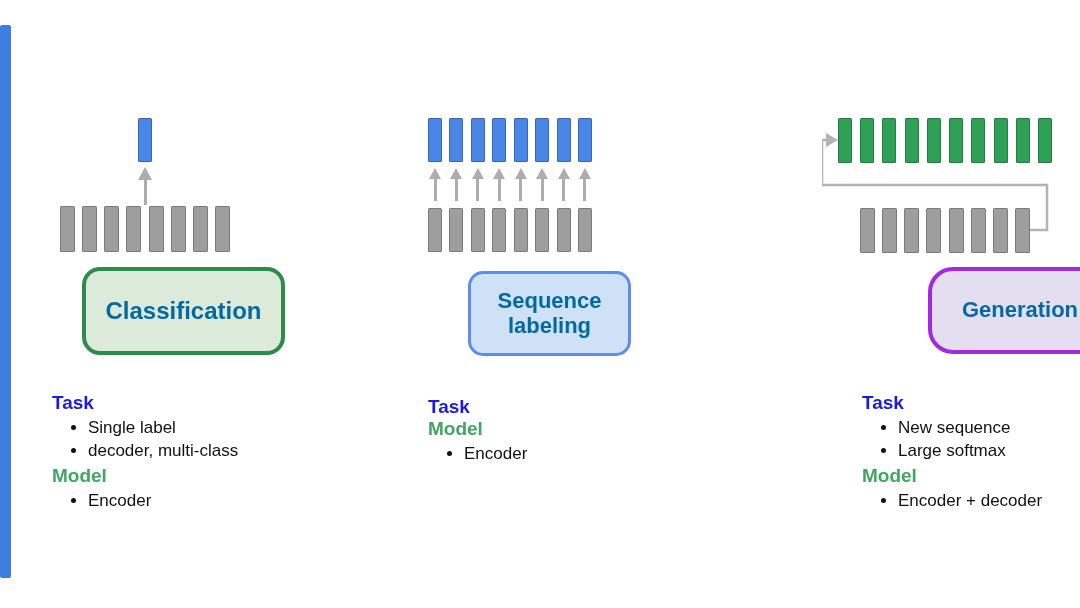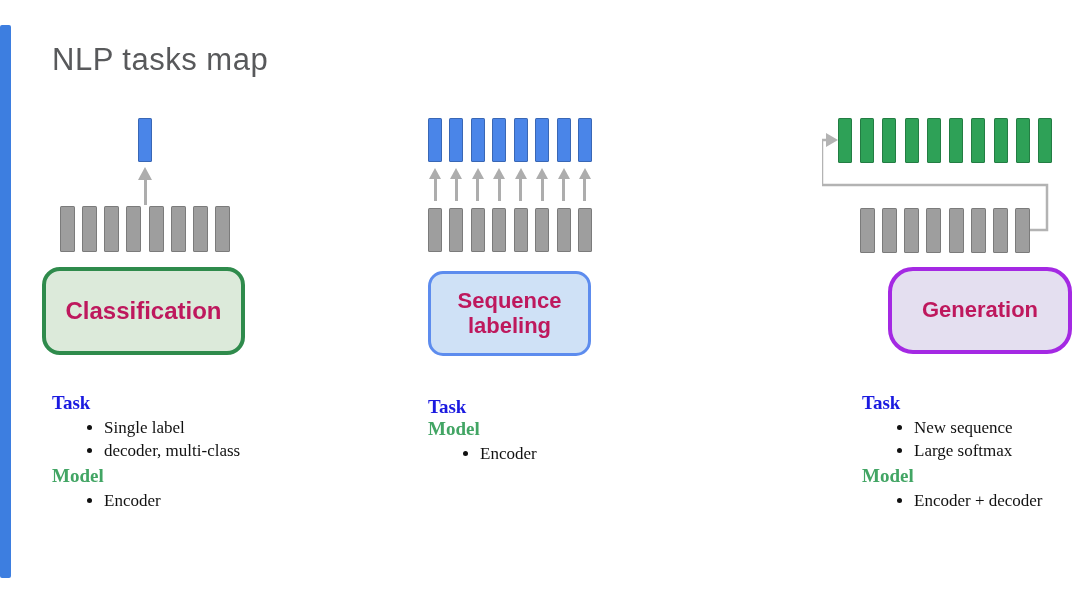--- a/index.html
+++ b/index.html
@@ -68,62 +68,62 @@
 
   .gen-green-row { position:absolute; left:16px; top:0; width:214px; }
   .gen-gray-row  { position:absolute; left:38px; top:90px; width:170px; }
   .gen-loop-svg  { position:absolute; left:0; top:0; }
 
   
   .task-box {
     position:absolute;
     display:flex; align-items:center; justify-content:center;
     text-align:center;
-    font-weight:700; color:#be185d;
+    font-weight:700; color:#0369a1;
     line-height:1.12;
+    margin-left:40px;
   }
   .task-box.classification {
     left:42px; top:267px; width:203px; height:88px;
     background:#dceada; border:4px solid #2f8b4c; border-radius:18px;
     font-size:24px;
   }
   .task-box.sequence {
     left:428px; top:271px; width:163px; height:85px;
     background:#cfe1f6; border:3px solid #5d8cee; border-radius:15px;
     font-size:22px; padding:0 14px;
   }
   .task-box.generation {
     left:888px; top:267px; width:184px; height:87px;
     background:#e4dff0; border:4px solid #a429e3; border-radius:25px;
     font-size:22px;
   }
 
   
-  .info-block { position:absolute; width:260px;font-family:Liberation Serif, serif; }
+  .info-block { position:absolute; width:260px; }
   .info-col1 { left:52px;  top:392px; }
   .info-col2 { left:428px; top:396px; }
   .info-col3 { left:862px; top:392px; }
 
   .info-heading { font-size:19px; font-weight:700; }
   .info-block ul {
     list-style:disc;
     margin:3px 0 3px 0;
     padding-left:36px;
     font-size:17px; color:#111;
   }
-  .info-block li { margin:2px 16px; line-height:1.25; }
+  .info-block li { margin:2px 0; line-height:1.25; }
 </style>
 </head>
 <body>
 
 <div class="slide">
 
   <div class="accent-bar" style="background: rgb(61, 126, 224);"></div>
 
-  <h1 class="page-title">NLP tasks map</h1>
 
   <div class="diagram diagram-col1">
     <div class="bar-row center">
         <span class="bar" style="background: rgb(74, 133, 232);"></span>
       </div>
     <div class="arrow-row center">
       <span class="up-arrow lg">
           <i class="head"></i>
           <i class="stem"></i>
         </span>

